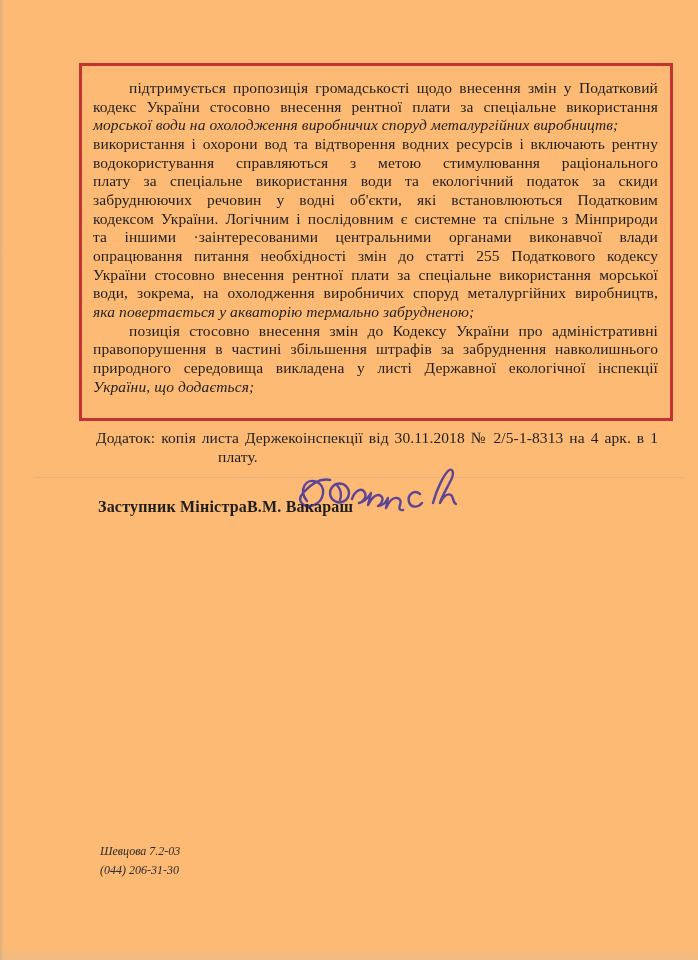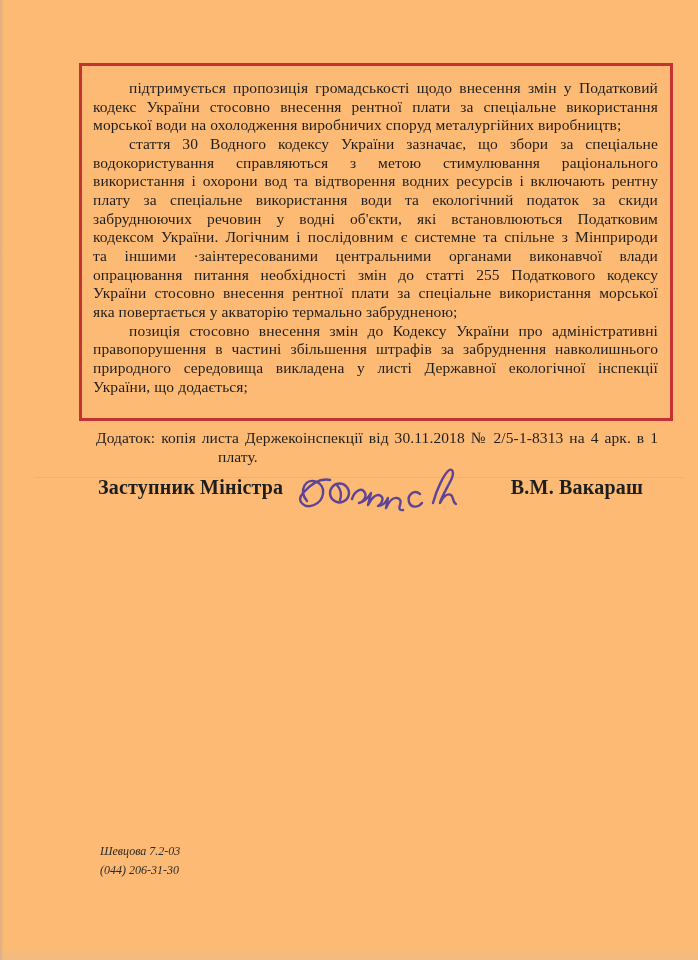--- a/index.html
+++ b/index.html
@@ -39,33 +39,33 @@
   }
   .tline{
     font-size:15.5px;
     line-height:18.65px;
     text-align:justify;
     text-align-last:justify;
     white-space:normal;
     letter-spacing:0.1px;
   }
   .tline.first{ text-indent:36px; }
-  .tline.plast{ text-align-last:left; }
+  .tline.plast{ text-align-last:left;font-style:italic; }
   
   .attachment{
     position:absolute;left:96px;top:428px;width:562px;
     font-size:15.5px;line-height:19px;letter-spacing:0.1px;
   }
   .att-line1{ text-align:justify; text-align-last:justify; }
   .att-line2{ margin-left:122px; }
   
   .sig-row{
-    position:absolute;left:98px;top:476px;width:545px;
-    display:flex;justify-content:space-between;align-items:flex-start;
-    font-size:20px;font-weight:700;letter-spacing:0.2px;
+    position:absolute;left:98px;top:498px;width:545px;
+    display:flex;align-items:flex-start;
+    font-size:16px;font-weight:700;letter-spacing:0.2px;
   }
   .signature-svg{
     position:absolute;left:283px;top:459px;
   }
   
   .footer{
     position:absolute;left:100px;top:842px;
     font-style:italic;font-size:12px;line-height:19px;color:#2a2a2a;
   }
 </style>
@@ -75,29 +75,29 @@
 <div class="page">
 
   <div class="scan-left-edge"></div>
   <div class="scan-hline"></div>
   <div class="scan-bottom"></div>
 
   <div class="highlight-box" id="highlight-box">
       <div class="tline first">підтримується пропозиція громадськості щодо внесення змін у Податковий</div>
       <div class="tline">кодекс України стосовно внесення рентної плати за спеціальне використання</div>
       <div class="tline plast">морської води на охолодження виробничих споруд металургійних виробництв;</div>
-      <div class="tline first">стаття 30 Водного кодексу України зазначає, що збори за спеціальне</div>
+      <div class="tline">використання і охорони вод та відтворення водних ресурсів і включають рентну</div>
       <div class="tline">водокористування справляються з метою стимулювання раціонального</div>
-      <div class="tline">використання і охорони вод та відтворення водних ресурсів і включають рентну</div>
       <div class="tline">плату за спеціальне використання води та екологічний податок за скиди</div>
       <div class="tline">забруднюючих речовин у водні об'єкти, які встановлюються Податковим</div>
       <div class="tline">кодексом України. Логічним і послідовним є системне та спільне з Мінприроди</div>
       <div class="tline">та іншими ·заінтересованими центральними органами виконавчої влади</div>
       <div class="tline">опрацювання питання необхідності змін до статті 255 Податкового кодексу</div>
       <div class="tline">України стосовно внесення рентної плати за спеціальне використання морської</div>
+      <div class="tline">води, зокрема, на охолодження виробничих споруд металургійних виробництв,</div>
       <div class="tline plast">яка повертається у акваторію термально забрудненою;</div>
       <div class="tline first">позиція стосовно внесення змін до Кодексу України про адміністративні</div>
       <div class="tline">правопорушення в частині збільшення штрафів за забруднення навколишнього</div>
       <div class="tline">природного середовища викладена у листі Державної екологічної інспекції</div>
       <div class="tline plast">України, що додається;</div>
     </div>
 
   <div class="attachment">
     <div class="att-line1">Додаток: копія листа Держекоінспекції від 30.11.2018 № 2/5-1-8313 на 4 арк. в 1</div>
     <div class="att-line2">плату.</div>

